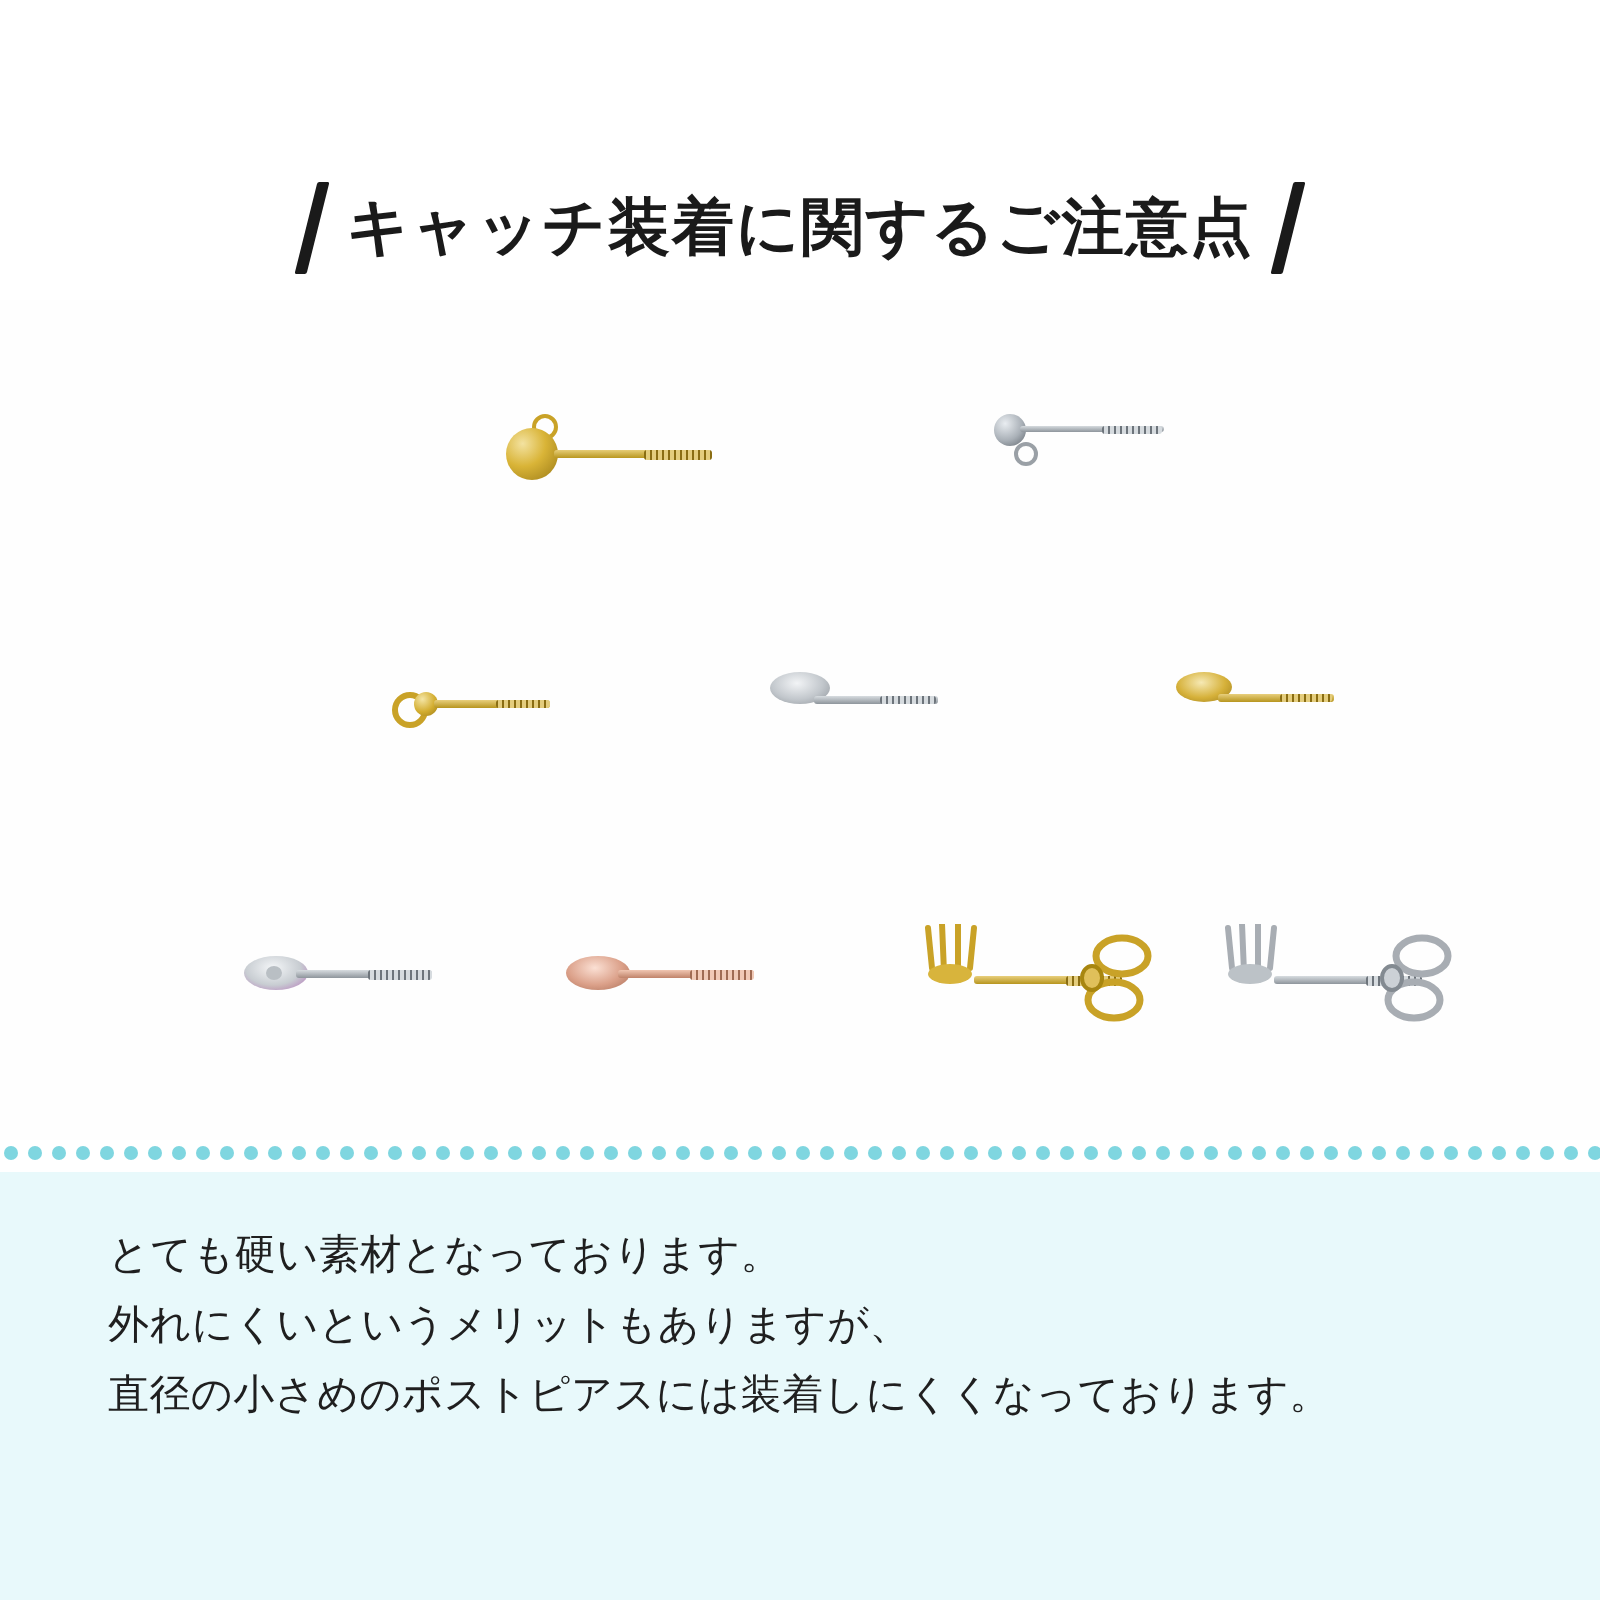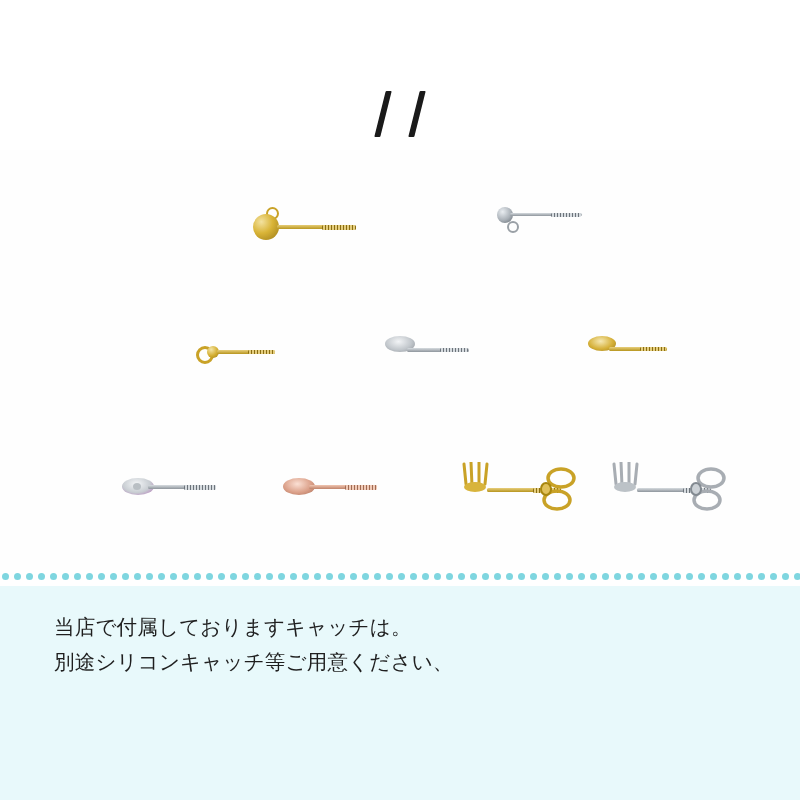--- a/index.html
+++ b/index.html
@@ -136,20 +136,21 @@
     white-space: nowrap;
   }
 </style>
 </head>
 <body>
 
 <div class="page">
 
   <div class="heading-wrap">
     <span class="heading-bar left"></span>
+    <span class="heading-text">キャッチ装着に関するご注意点</span>
     <span class="heading-bar right"></span>
   </div>
 
   <div class="photo-area">
 
     <div class="item" style="left:250px; top:55px; width:120px; height:50px;">
       <div class="ring" style="left:16px; top:2px; width:9px; height:9px; border-width:2.5px; border-color:#c9a227;"></div>
       <div class="ball" style="left:3px; top:9px; width:26px; height:26px; background:radial-gradient(circle at 32% 30%, #f3e2a0 0%, #d9b437 45%, #9a7a17 100%);"></div>
       <div class="shaft" style="left:27px; top:20px; width:78px; height:4px; background:linear-gradient(180deg,#e6cd77,#b9971f);"></div>
       <div class="shaft" style="left:72px; top:19.5px; width:34px; height:5px; background:repeating-linear-gradient(90deg,#8a6d12 0 1px,#e4cd7d 1px 3px);"></div>
@@ -298,17 +299,18 @@
       <span class="dot" style="background: rgb(127, 214, 224);"></span>
       <span class="dot" style="background: rgb(127, 214, 224);"></span>
       <span class="dot" style="background: rgb(127, 214, 224);"></span>
       <span class="dot" style="background: rgb(127, 214, 224);"></span>
       <span class="dot" style="background: rgb(127, 214, 224);"></span>
       <span class="dot" style="background: rgb(127, 214, 224);"></span>
       <span class="dot" style="background: rgb(127, 214, 224);"></span>
     </div>
 
   <div class="note-panel">
-    <div class="note-line">当店で付属しておりますキャッチは。</div>
-    <div class="note-line">別途シリコンキャッチ等ご用意ください、</div>
+    <div class="note-line">とても硬い素材となっております。</div>
+    <div class="note-line">外れにくいというメリットもありますが、</div>
+    <div class="note-line">直径の小さめのポストピアスには装着しにくくなっております。</div>
   </div>
 
 </div>
 
 </body></html>

